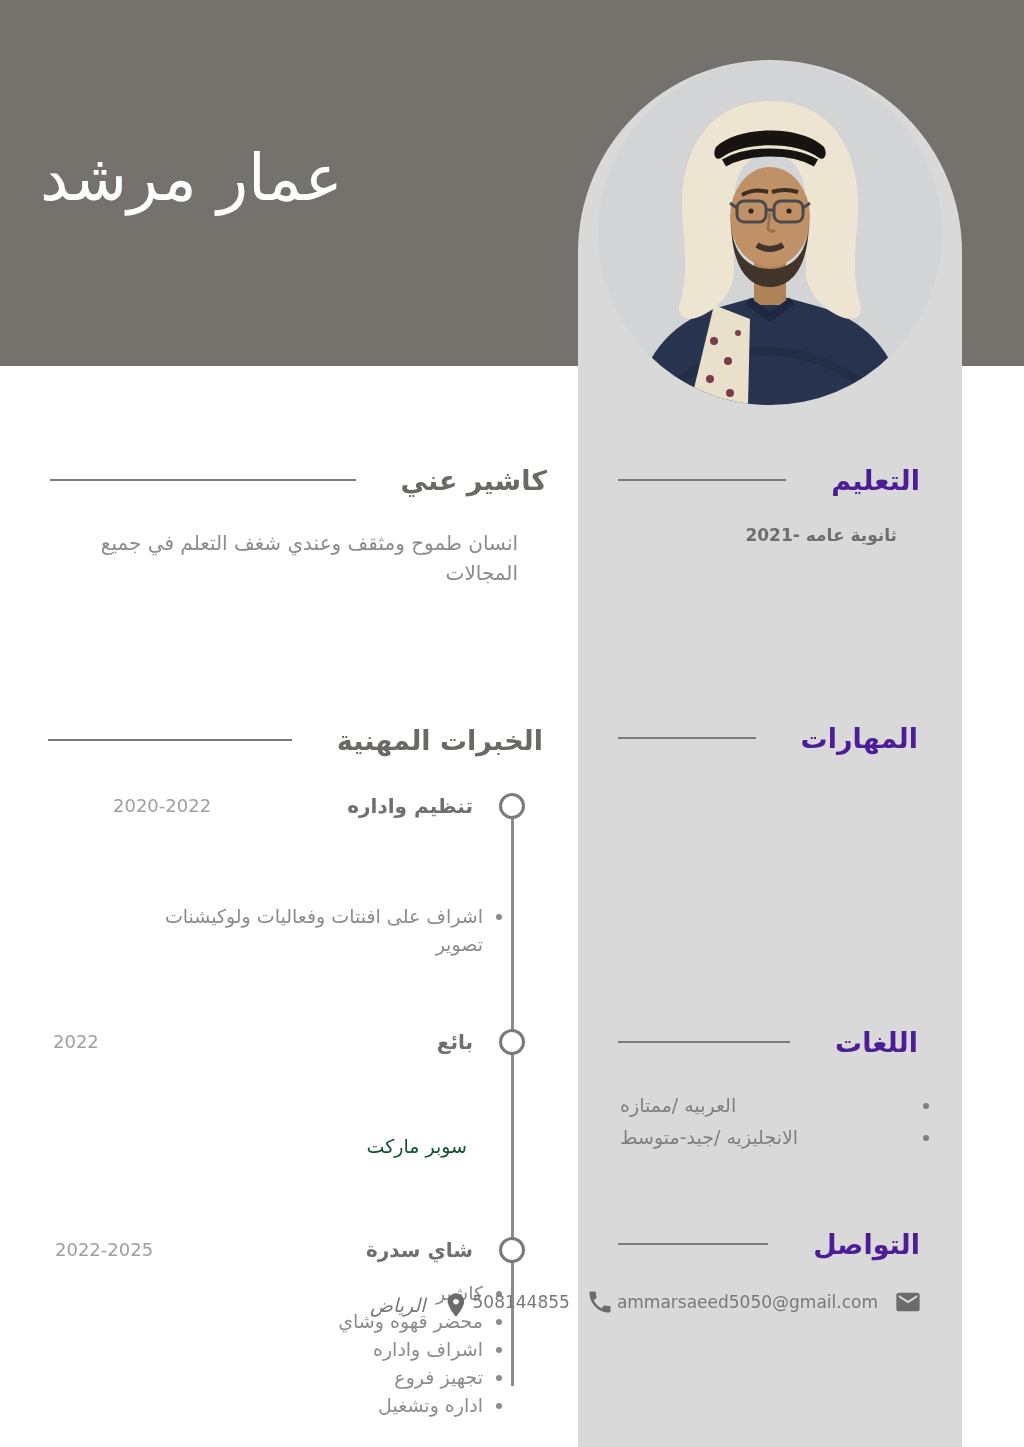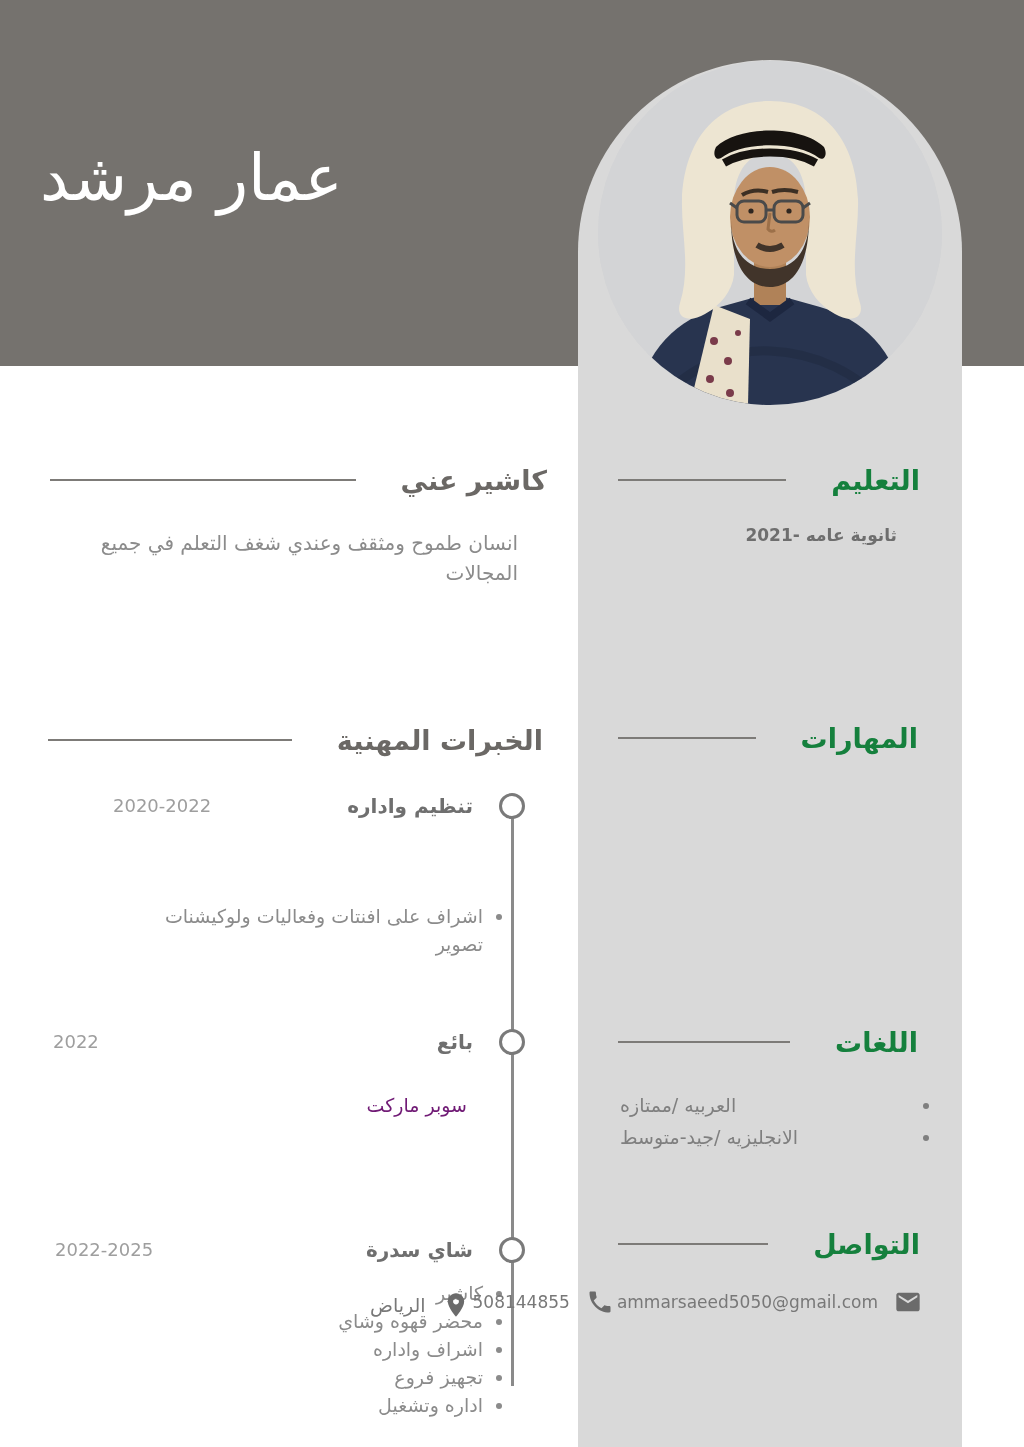--- a/index.html
+++ b/index.html
@@ -34,21 +34,21 @@
   .photo-circle svg { display: block; }
 
   
   .sec-head {
     position: absolute; display: flex; align-items: center; height: 44px;
     direction: ltr;
   }
   .sec-head .rule { flex: 1; height: 2px; background: #7D7B78; }
   .sec-head .h-title { white-space: nowrap; font-weight: bold; font-size: 27px; direction: rtl; }
   .h-dark  { color: #6B6865; }
-  .h-gray  { color: #15803d; }
+  .h-gray  { color: #4c1d95; }
   .sec-head .rule { margin-right: 45px; }
 
   .about-head    { left: 50px;  top: 458px; width: 497px; }
   .exp-head      { left: 48px;  top: 718px; width: 495px; }
   .edu-head      { left: 618px; top: 458px; width: 302px; }
   .skills-head   { left: 618px; top: 716px; width: 300px; }
   .lang-head     { left: 618px; top: 1020px; width: 300px; }
   .contact-head  { left: 618px; top: 1222px; width: 302px; }
 
   .about-text {
@@ -78,21 +78,21 @@
   .lang-list li { line-height: 32px; }
 
   
   .contact-rows {
     position: absolute; left: 620px; top: 1286px; width: 302px;
     display: flex; gap: 3px; direction: rtl;
   }
   .contact-row { display: flex; align-items: center; height: 32px; }
   .contact-row .c-icon { width: 28px; height: 28px; flex: 0 0 28px; margin-left: 16px; }
   .contact-row .c-text { font-size: 17px; color: #787878; }
-  .row-city { justify-content: center; height: 38px; }
+  .row-city { justify-content: center; height: 38px; font-style: italic; }
   .row-city .c-text { font-size: 19px; }
   .c-text.ltr { direction: ltr; }
 
   
   .timeline-line {
     position: absolute; left: 511px; top: 806px; width: 3px; height: 580px;
     background: #8A8A8A;
   }
   .timeline-node {
     position: absolute; left: 499px; width: 26px; height: 26px;
@@ -114,23 +114,23 @@
 
   .job-date {
     position: absolute; direction: ltr;
     font-size: 18px; color: #9E9E9E; line-height: 26px;
   }
   .jd-1 { left: 97px; top: 793px; margin-left: 16px; }
   .jd-2 { left: 53px; top: 1029px; }
   .jd-3 { left: 55px; top: 1237px; }
 
   .job-sub {
-    position: absolute; left: 280px; top: 1094px; width: 187px;
-    direction: rtl; text-align: right;
-    font-size: 19px; color: #701a75;
+    position: absolute; left: 280px; top: 1135px; width: 187px;
+    direction: rtl; text-align: right;
+    font-size: 19px; color: #14532d;
   }
 
   .job-bullets {
     position: absolute; direction: rtl; text-align: right;
     margin: 0; padding: 0 18px 0 0;
     font-size: 19px; color: #8B8B8B;
   }
   .jb-1 { left: 135px; top: 866px; width: 348px; }
   .jb-1 li { line-height: 28px; margin-top: 36px; }
   .jb-3 { left: 150px; top: 1279px; width: 333px; }

